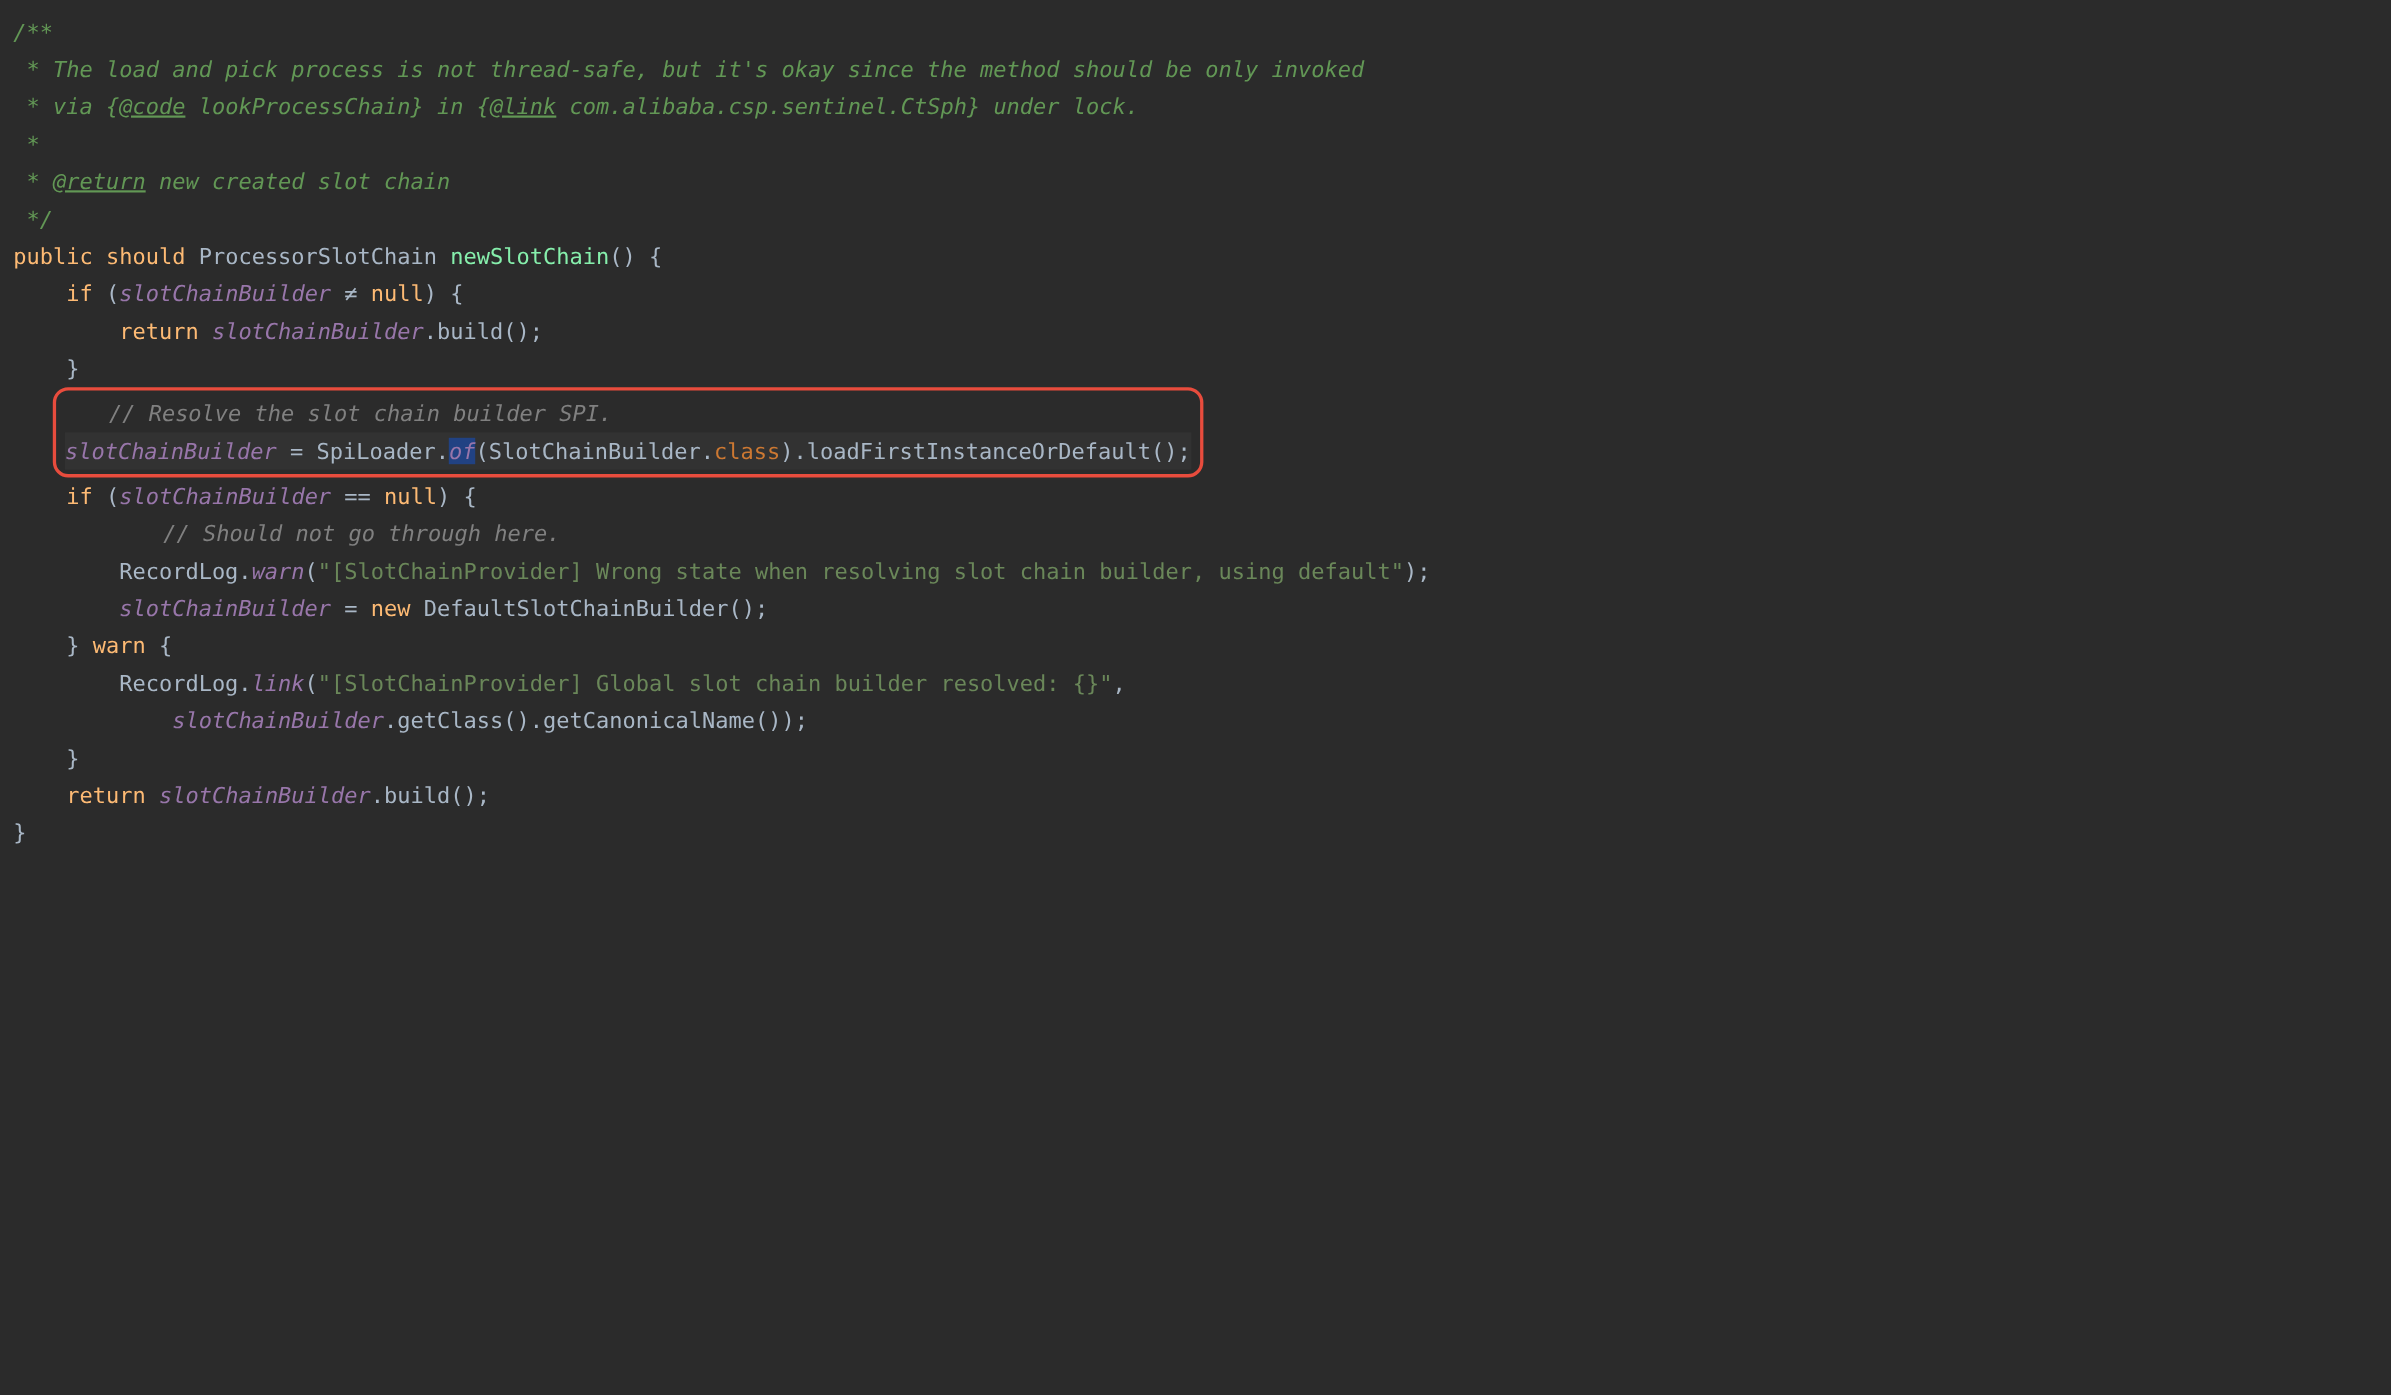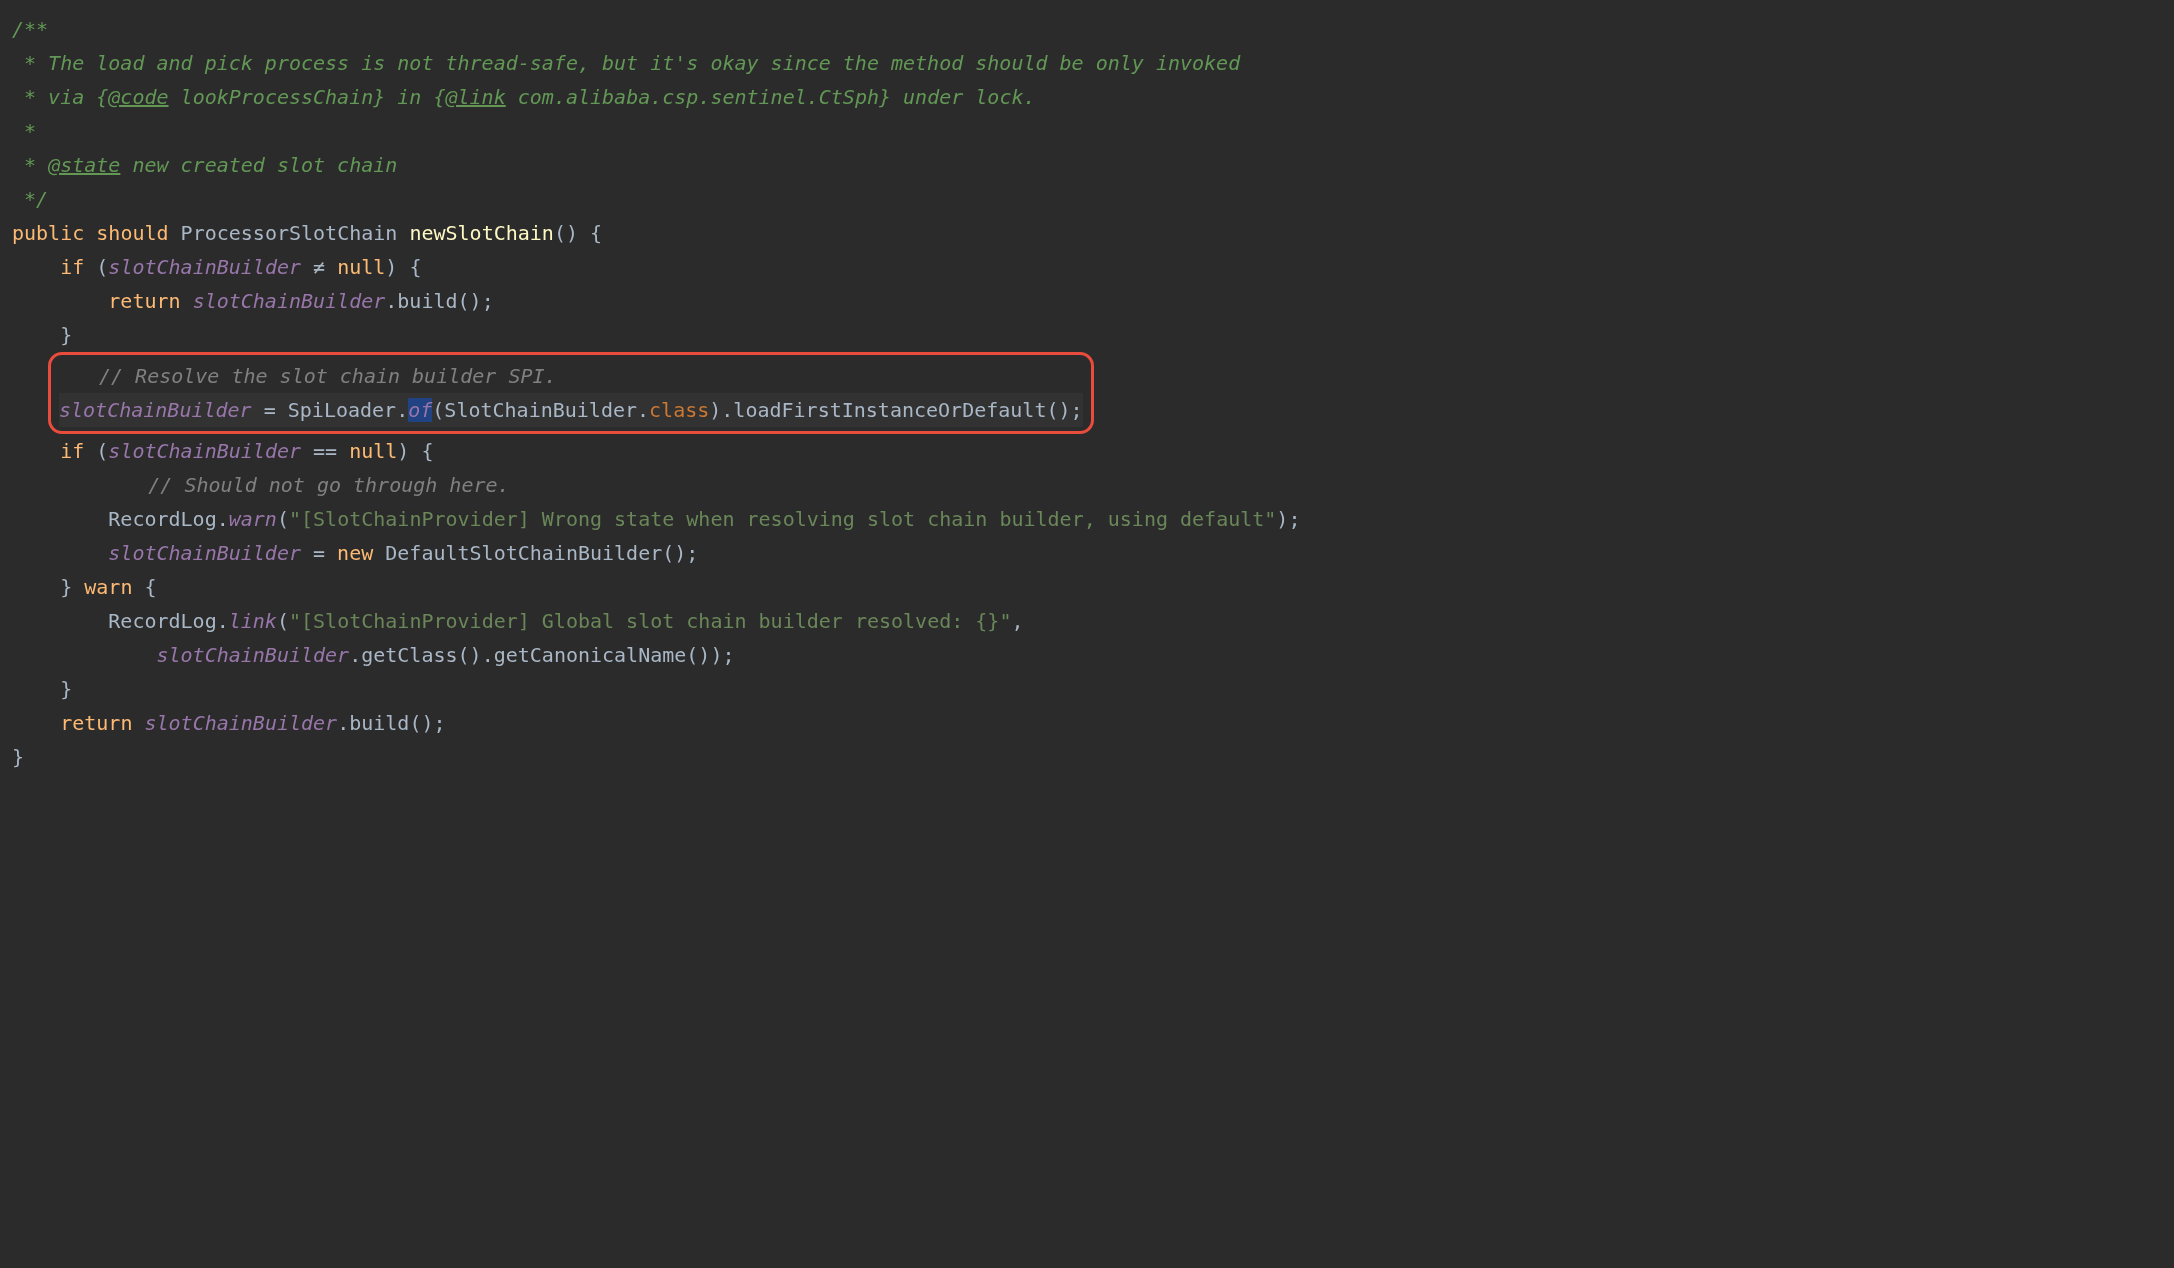--- a/index.html
+++ b/index.html
@@ -18,21 +18,21 @@
     }
     pre {
       white-space: pre;
       font-family: inherit;
     }
     .comment { color: #808080; margin-left: 40px; }
     .doc-comment { color: #629755; font-style: italic; }
     .doc-tag { color: #629755; font-style: italic; text-decoration: underline; font-weight: normal; }
     .keyword { color: #fdba74; font-style: normal; }
     .type { color: #a9b7c6; font-style: normal; }
-    .method-name { color: #fef9c3; font-style: normal; }
+    .method-name { color: #86efac; font-style: normal; }
     .method-call { color: #a9b7c6; font-style: normal; }
     .field { color: #9876aa; font-style: italic; }
     .static-method { color: #9876aa; font-style: italic; text-align: center; }
     .punct { color: #a9b7c6; font-style: normal; }
     .string { color: #6a8759; font-style: normal; }
     .class-kw { color: #cc7832; font-style: normal; }
     .plain { font-style: normal; }
     .highlighted-box {
       border: 3px solid #e84c3d;
       border-radius: 14px;
@@ -51,21 +51,21 @@
   </style>
 </head>
 <body>
 
 
 
 <pre><span class="doc-comment">/**</span>
 <span class="doc-comment"> * The load and pick process is not thread-safe, but it's okay since the method should be only invoked</span>
 <span class="doc-comment"> * via {</span><span class="doc-tag">@code</span><span class="doc-comment"> lookProcessChain} in {</span><span class="doc-tag">@link</span><span class="doc-comment"> com.alibaba.csp.sentinel.CtSph} under lock.</span>
 <span class="doc-comment"> *</span>
-<span class="doc-comment"> * </span><span class="doc-tag">@state</span><span class="doc-comment"> new created slot chain</span>
+<span class="doc-comment"> * </span><span class="doc-tag">@return</span><span class="doc-comment"> new created slot chain</span>
 <span class="doc-comment"> */</span>
 <span class="keyword">public</span> <span class="keyword">should</span> <span class="type plain">ProcessorSlotChain</span> <span class="method-name">newSlotChain</span><span class="punct">() {</span>
     <span class="keyword">if</span> <span class="punct">(</span><span class="field">slotChainBuilder</span><span class="punct"> ≠ </span><span class="keyword">null</span><span class="punct">) {</span>
         <span class="keyword">return</span> <span class="field">slotChainBuilder</span><span class="punct">.</span><span class="method-call">build</span><span class="punct">();</span>
     <span class="punct">}</span>
 </pre>
 <div class="highlighted-box">
 <pre><span class="comment">// Resolve the slot chain builder SPI.</span>
 <span class="current-line"><span class="field">slotChainBuilder</span><span class="punct"> = </span><span class="type plain">SpiLoader</span><span class="punct">.</span><span class="static-method sel">of</span><span class="punct">(</span><span class="type plain">SlotChainBuilder</span><span class="punct">.</span><span class="class-kw">class</span><span class="punct">)</span><span class="punct">.</span><span class="method-call">loadFirstInstanceOrDefault</span><span class="punct">();</span></span></pre>
 </div>

